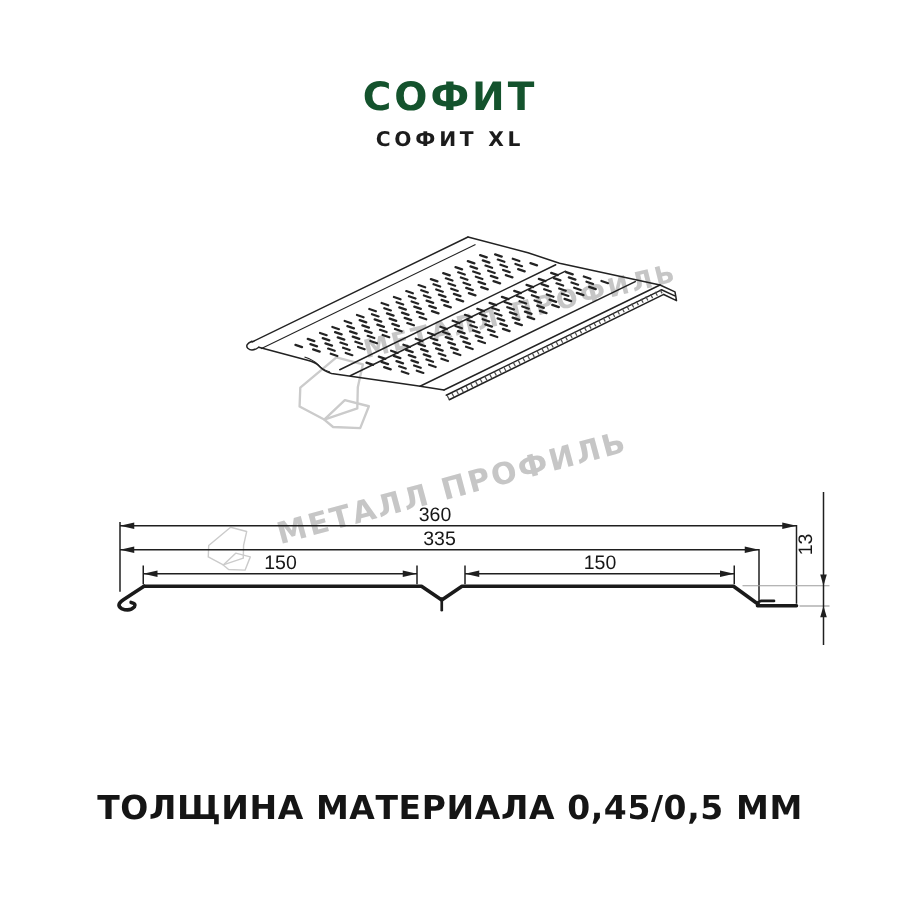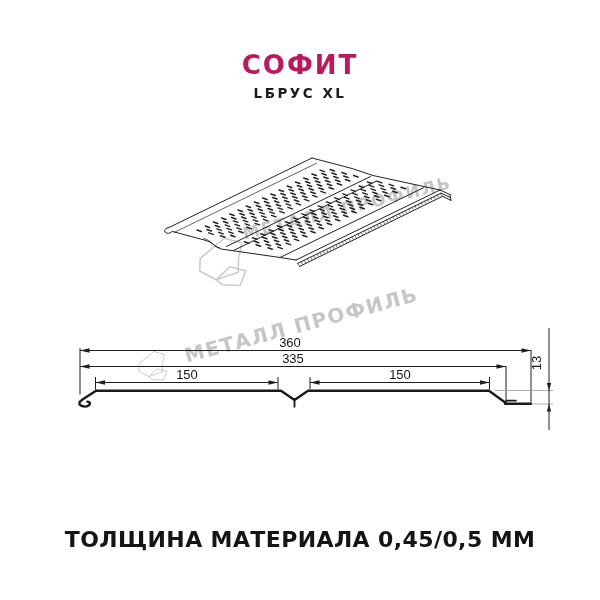--- a/index.html
+++ b/index.html
@@ -2,21 +2,21 @@
 <html><head>
 <meta charset="utf-8">
 <style>
   html,body{margin:0;padding:0;background:#fff;}
   .canvas{
     position:relative;width:600px;height:600px;background:#fff;overflow:hidden;
     font-family:"DejaVu Sans","Liberation Sans",sans-serif;
   }
   .page-title{
     position:absolute;top:50px;left:0;width:600px;text-align:center;
-    font-size:26px;font-weight:800;letter-spacing:2px;color:#be185d;
+    font-size:26px;font-weight:800;letter-spacing:2px;color:#14532d;
   }
   .page-subtitle{
     position:absolute;top:85px;left:0;width:600px;text-align:center;
     font-size:13.5px;font-weight:700;letter-spacing:2.5px;color:#1c1c1c;
   }
   .footer-note{
     position:absolute;top:527px;left:0;width:600px;text-align:center;
     font-size:22px;font-weight:600;letter-spacing:0.4px;color:#151515;
   }
   .watermark-text{
@@ -40,21 +40,21 @@
   #perforations line{stroke:#232323;stroke-width:1.5;stroke-linecap:round;}
   #hem-hatch line{stroke:#4a4a4a;stroke-width:0.8;}
   .logo-path{fill:none;stroke:#cbcbcb;stroke-width:2;stroke-linejoin:round;}
 </style>
 </head>
 <body>
 
 <div class="canvas">
 
   <div class="page-title">СОФИТ</div>
-  <div class="page-subtitle">LБРУС XL</div>
+  <div class="page-subtitle">СОФИТ XL</div>
 
   <svg class="watermark-logo logo-1" viewBox="0 0 100 74">
     <path class="logo-path" d="M15 28 L48 5 L70 13 L64 32 L62 50 L33 57 L13 44 Z"></path>
     <path class="logo-path" d="M33 57 L52 42 L72 49 L63 67 L40 64 Z"></path>
   </svg>
   <div class="watermark-text wm-1">МЕТАЛЛ ПРОФИЛЬ</div>
 
   <svg class="watermark-logo logo-2" viewBox="0 0 100 74">
     <path class="logo-path" d="M15 28 L48 5 L70 13 L64 32 L62 50 L33 57 L13 44 Z"></path>
     <path class="logo-path" d="M33 57 L52 42 L72 49 L63 67 L40 64 Z"></path>

